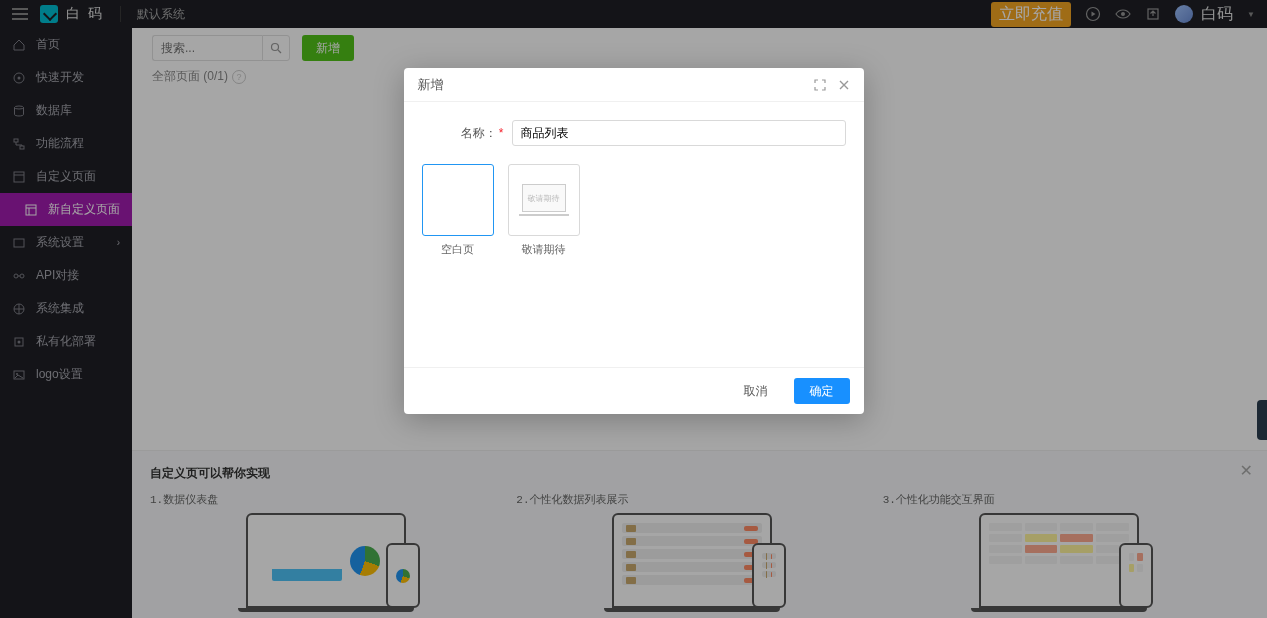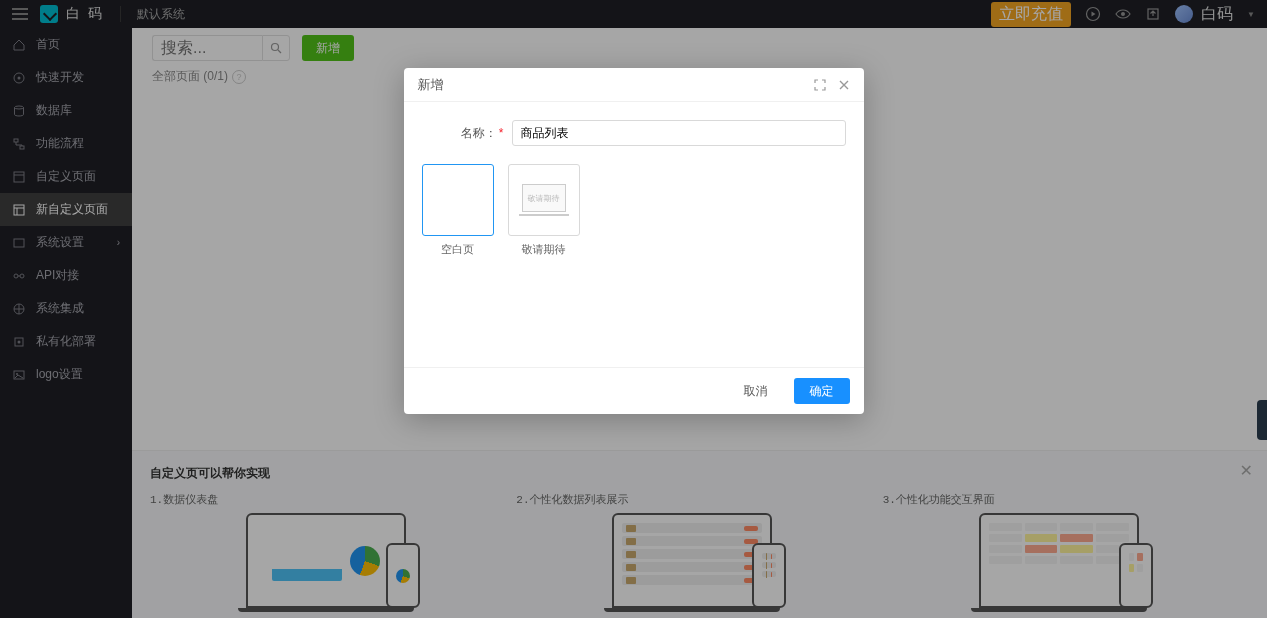--- a/index.html
+++ b/index.html
@@ -17,30 +17,30 @@
     .header-right { margin-left: auto; display: flex; align-items: center; gap: 14px; }
     .badge-orange { background: #f5a623; color: #fff; padding: 2px 8px; border-radius: 3px; font-size: 16px; }
     .header-icon { color: #999; cursor: pointer; display: inline-flex; }
     .avatar { width: 18px; height: 18px; border-radius: 50%; background: linear-gradient(135deg, #a0c4ff, #6b8dd6); }
     .user-name { color: #e0e0e0; font-size: 16px; margin-left: -6px; text-align: center; }
     .dropdown-caret { font-size: 8px; color: #888; }
     
     
     .sidebar { position: absolute; top: 28px; left: 0; bottom: 0; width: 132px; background: #1f2026; color: #a8a8b0; overflow-y: auto; }
     .sidebar-item { height: 33px; display: flex; align-items: center; padding: 0 12px; cursor: pointer; font-size: 12px; gap: 10px; }
-    .sidebar-item.active { background: #404040; color: #fff; }
+    .sidebar-item.active { background: #a21caf; color: #fff; justify-content: flex-end; }
     .sidebar-icon { width: 14px; height: 14px; display: inline-flex; align-items: center; justify-content: center; opacity: 0.7; }
     .sidebar-item.active .sidebar-icon { opacity: 1; }
     .sidebar-chevron { margin-left: auto; font-size: 10px; }
     
     
     .main { position: absolute; top: 28px; left: 132px; right: 0; bottom: 0; background: #fff; overflow: hidden; }
     .toolbar { height: 40px; display: flex; align-items: center; padding: 0 20px; gap: 12px; }
     .search-wrap { display: flex; }
-    .search-input { width: 110px; height: 26px; border: 1px solid #e0e0e0; border-right: none; border-radius: 3px 0 0 3px; padding: 0 8px; font-size: 16px; outline: none; }
+    .search-input { width: 110px; height: 26px; border: 1px solid #e0e0e0; border-right: none; border-radius: 3px 0 0 3px; padding: 0 8px; font-size: 12px; outline: none; }
     .search-btn { width: 28px; height: 26px; border: 1px solid #e0e0e0; background: #fff; border-radius: 0 3px 3px 0; cursor: pointer; color: #999; display: flex; align-items: center; justify-content: center; }
     .add-btn { height: 26px; padding: 0 14px; background: #52c41a; color: #fff; border: none; border-radius: 3px; font-size: 12px; cursor: pointer; }
     .content-label { padding: 0 20px; color: #888; font-size: 12px; display: flex; align-items: center; gap: 4px; }
     .help-circle { width: 14px; height: 14px; border: 1px solid #ccc; border-radius: 50%; display: inline-flex; align-items: center; justify-content: center; font-size: 9px; color: #ccc; }
     
     
     .info-panel { position: absolute; bottom: 0; left: 0; right: 0; background: #f7f8fa; padding: 14px 18px 10px; border-top: 1px solid #eee; }
     .info-close { position: absolute; top: 10px; right: 14px; color: #aaa; cursor: pointer; font-size: 16px; }
     .info-title { font-size: 12px; color: #333; font-weight: 600; margin-bottom: 10px; }
     .info-cols { display: flex; font-family: Liberation Mono, monospace; }

